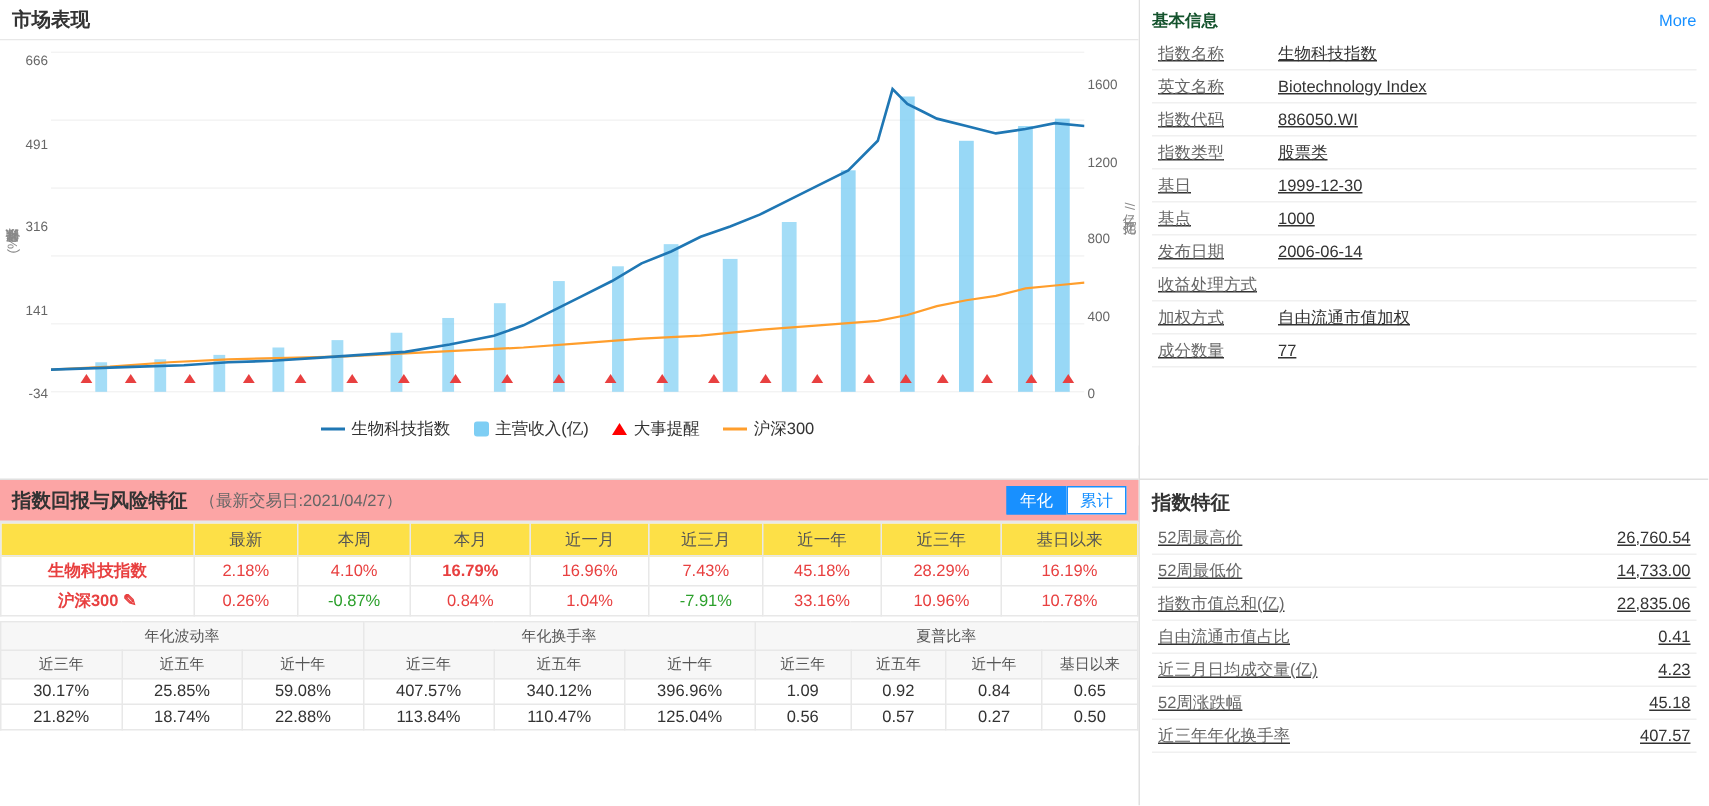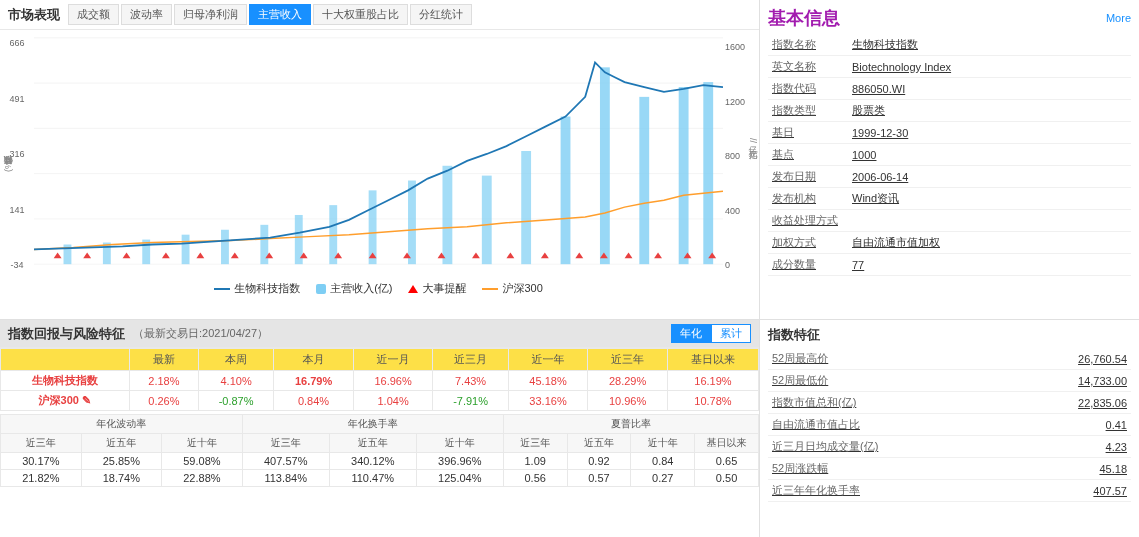--- a/index.html
+++ b/index.html
@@ -23,21 +23,21 @@
     
     
     .chart-legend { display: flex; justify-content: center; gap: 16px; padding: 2px 0; font-size: 11px; }
     .legend-item { display: flex; align-items: center; gap: 4px; }
     .legend-dot { width: 8px; height: 8px; border-radius: 50%; }
     .legend-line { width: 16px; height: 2px; }
     .legend-triangle { width: 0; height: 0; border-left: 5px solid transparent; border-right: 5px solid transparent; border-bottom: 8px solid red; }
     
     
     .return-section { flex: 1; }
-    .section-header { display: flex; align-items: center; padding: 4px 8px; background: #e5e5e5; border-bottom: 1px solid #e8e8e8; gap: 8px; }
+    .section-header { display: flex; align-items: center; padding: 4px 8px; background: #fca5a5; border-bottom: 1px solid #e8e8e8; gap: 8px; }
     .section-title { font-size: 13px; font-weight: bold; color: #333; }
     .section-subtitle { font-size: 11px; color: #666; }
     .toggle-group { display: flex; margin-left: auto; }
     .toggle-btn { padding: 1px 8px; font-size: 11px; cursor: pointer; border: 1px solid #1890ff; color: #1890ff; background: #fff; }
     .toggle-btn.active { background: #1890ff; color: #fff; }
     
     .return-table { width: 100%; border-collapse: collapse; font-size: 11px; }
     .return-table th { background: #fde047; text-align: center; padding: 3px 4px; border: 1px solid #e8e8e8; color: #555; font-weight: normal; }
     .return-table td { text-align: center; padding: 2px 4px; border: 1px solid #e8e8e8; }
     .red { color: #e84040; }
@@ -48,21 +48,21 @@
     .vol-table { width: 100%; border-collapse: collapse; font-size: 11px; margin-top: 2px; }
     .vol-table th { background: #f7f7f7; text-align: center; padding: 2px 3px; border: 1px solid #e8e8e8; color: #555; font-weight: normal; font-size: 10px; }
     .vol-table td { text-align: center; padding: 2px 19px; border: 1px solid #e8e8e8; }
     .vol-section-header { background: #f0f0f0; font-weight: bold; color: #444; }
     
     
     .right-panel { flex: 1; display: flex; flex-direction: column; }
     
     .info-section { flex: 0 0 320px; border-bottom: 1px solid #e0e0e0; padding: 6px 8px; }
     .info-header { display: flex; justify-content: space-between; align-items: center; margin-bottom: 4px; }
-    .info-title { font-size: 18px; font-weight: bold; color: #a21caf; }
+    .info-title { font-size: 11px; font-weight: bold; color: #14532d; }
     .more-link { color: #1890ff; font-size: 11px; cursor: pointer; }
     
     .info-table { width: 100%; border-collapse: collapse; font-size: 11px; text-decoration: underline; }
     .info-table tr td { padding: 3px 4px; border-bottom: 1px solid #f0f0f0; vertical-align: middle; }
     .info-table tr td:first-child { color: #666; width: 80px; }
     .info-table tr td:last-child { color: #333; font-weight: normal; }
     .bold-value { font-weight: bold; color: #333; }
     
     .feature-section { flex: 1; padding: 6px 8px; }
     .feature-title { font-size: 13px; font-weight: bold; color: #333; margin-bottom: 4px; }
@@ -74,41 +74,33 @@
 </head>
 <body>
 
 <div class="main-container">
 
   <div class="left-panel">
 
     <div class="market-section">
       <div class="market-header">
         <span class="market-title">市场表现</span>
-        <div class="tab-bar">
-          <div class="tab-item">成交额</div>
-          <div class="tab-item">波动率</div>
-          <div class="tab-item">归母净利润</div>
-          <div class="tab-item active">主营收入</div>
-          <div class="tab-item">十大权重股占比</div>
-          <div class="tab-item">分红统计</div>
-        </div>
       </div>
 
       <div class="chart-area" style="position:relative;">
 
-        <div style="position:absolute;left:2px;top:8px;bottom:30px;width:30px;display:flex;flex-direction:column;justify-content:space-between;font-size:9px;color:#666;text-align:right;align-items:center;">
+        <div style="position:absolute;left:2px;top:8px;bottom:30px;width:30px;display:flex;flex-direction:column;justify-content:space-between;font-size:9px;color:#666;text-align:right;">
           <span>666</span>
           <span>491</span>
           <span>316</span>
           <span>141</span>
           <span>-34</span>
         </div>
 
-        <div style="position:absolute;right:2px;top:12px;bottom:30px;width:32px;display:flex;flex-direction:column;justify-content:space-between;font-size:9px;color:#666;text-align:left;">
+        <div style="position:absolute;right:2px;top:24px;bottom:30px;width:32px;display:flex;flex-direction:column;justify-content:space-between;font-size:9px;color:#666;text-align:left;">
           <span>1600</span>
           <span>1200</span>
           <span>800</span>
           <span>400</span>
           <span>0</span>
         </div>
 
         <svg viewBox="0 0 700 230" style="position:absolute;left:34px;right:36px;top:6px;bottom:22px;width:calc(100% - 70px);height:230px;">
 
           <line x1="0" y1="0" x2="700" y2="0" stroke="#e8e8e8" stroke-width="0.5"></line>
@@ -330,24 +322,20 @@
         </tr>
         <tr>
           <td>基点</td>
           <td>1000</td>
         </tr>
         <tr>
           <td>发布日期</td>
           <td>2006-06-14</td>
         </tr>
         <tr>
-          <td>发布机构</td>
-          <td>Wind资讯</td>
-        </tr>
-        <tr>
           <td>收益处理方式</td>
           <td></td>
         </tr>
         <tr>
           <td>加权方式</td>
           <td>自由流通市值加权</td>
         </tr>
         <tr>
           <td>成分数量</td>
           <td>77</td>

